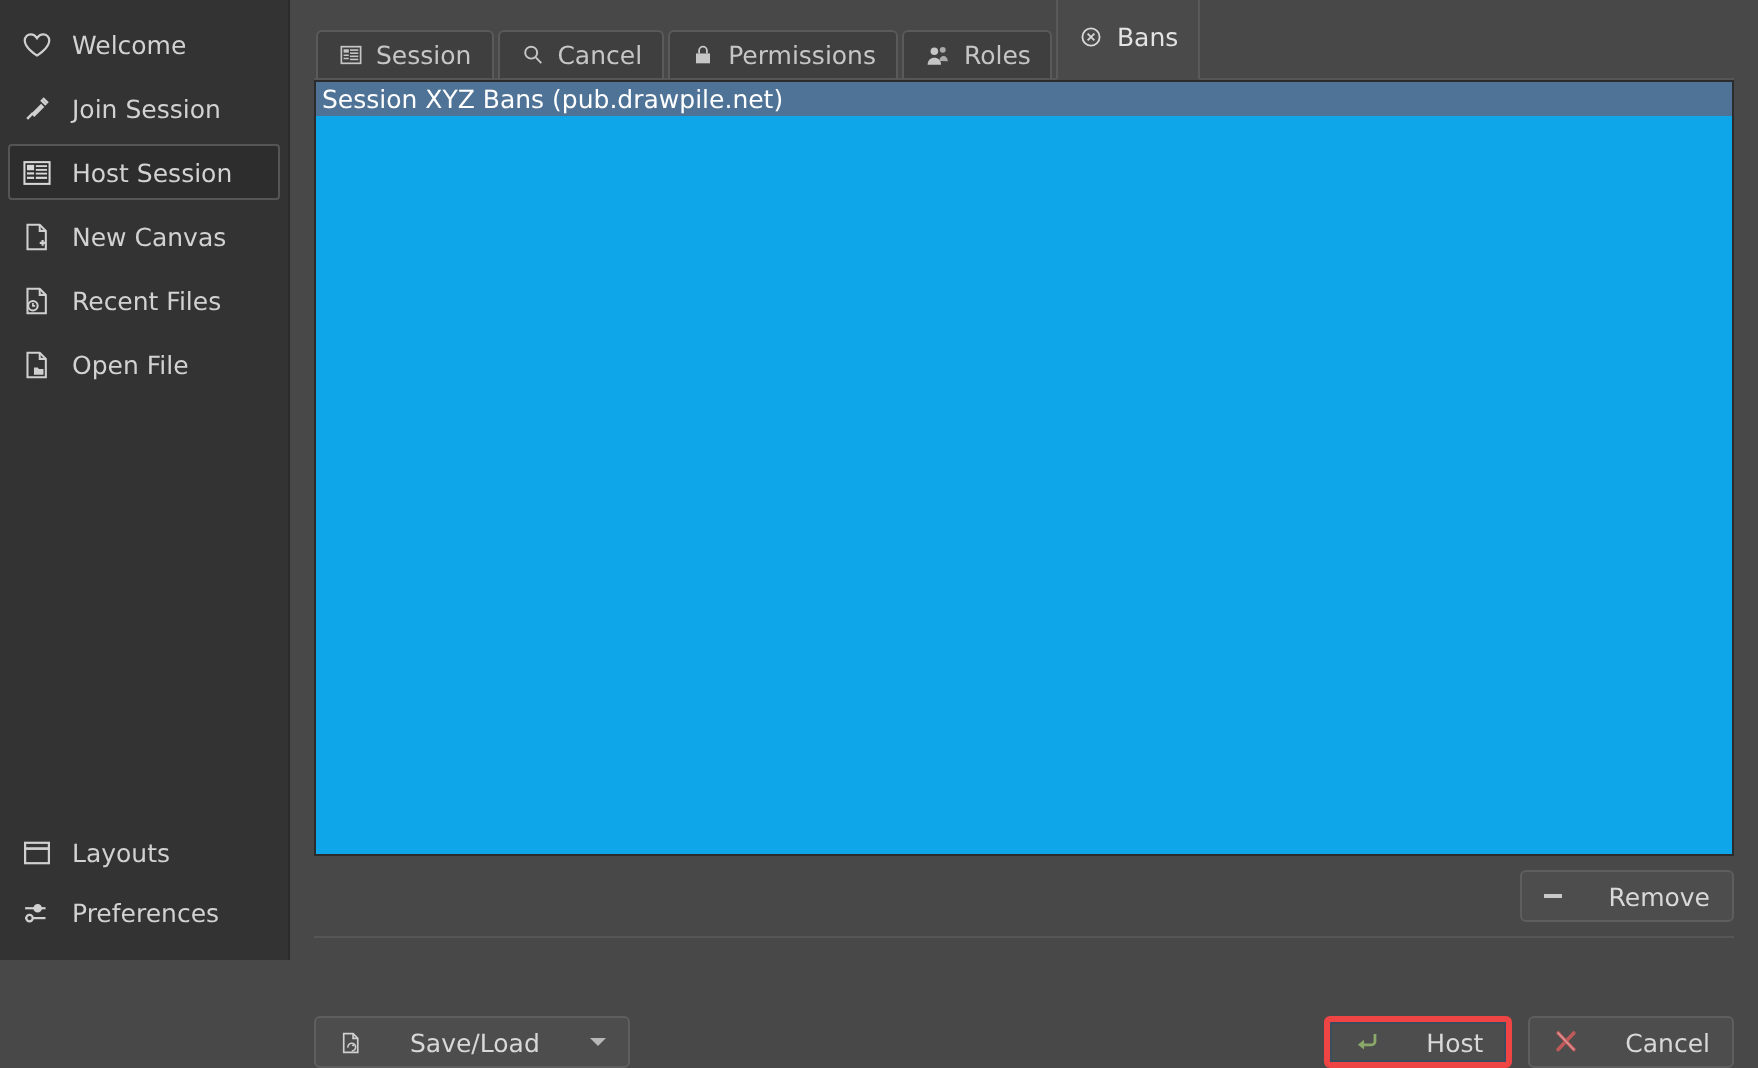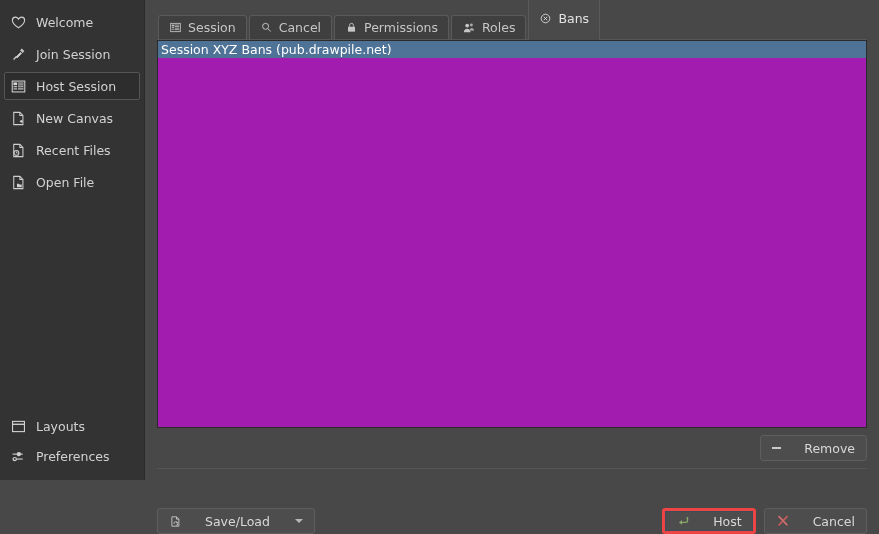--- a/index.html
+++ b/index.html
@@ -115,21 +115,21 @@
     border-bottom: 1px solid #4a4a4a;
     z-index: 3;
   }
   .tab .tico { display: flex; align-items: center; }
   .tab .tico svg { display: block; }
 
   
   .listpanel {
     flex: 0 0 auto;
     height: 388px;
-    background: #a21caf;
+    background: #0ea5e9;
     border: 1px solid #2b2b2b;
     box-sizing: border-box;
     margin-top: 0px;
     overflow: hidden;
     position: relative;
   }
   .list-row {
     height: 17px;
     line-height: 17px;
     padding: 0 3px;

